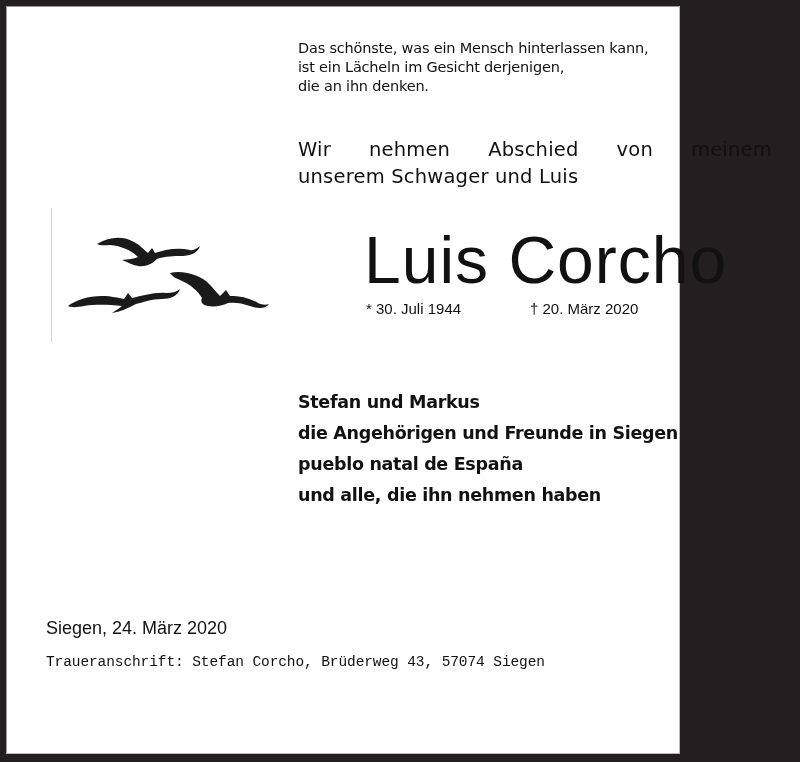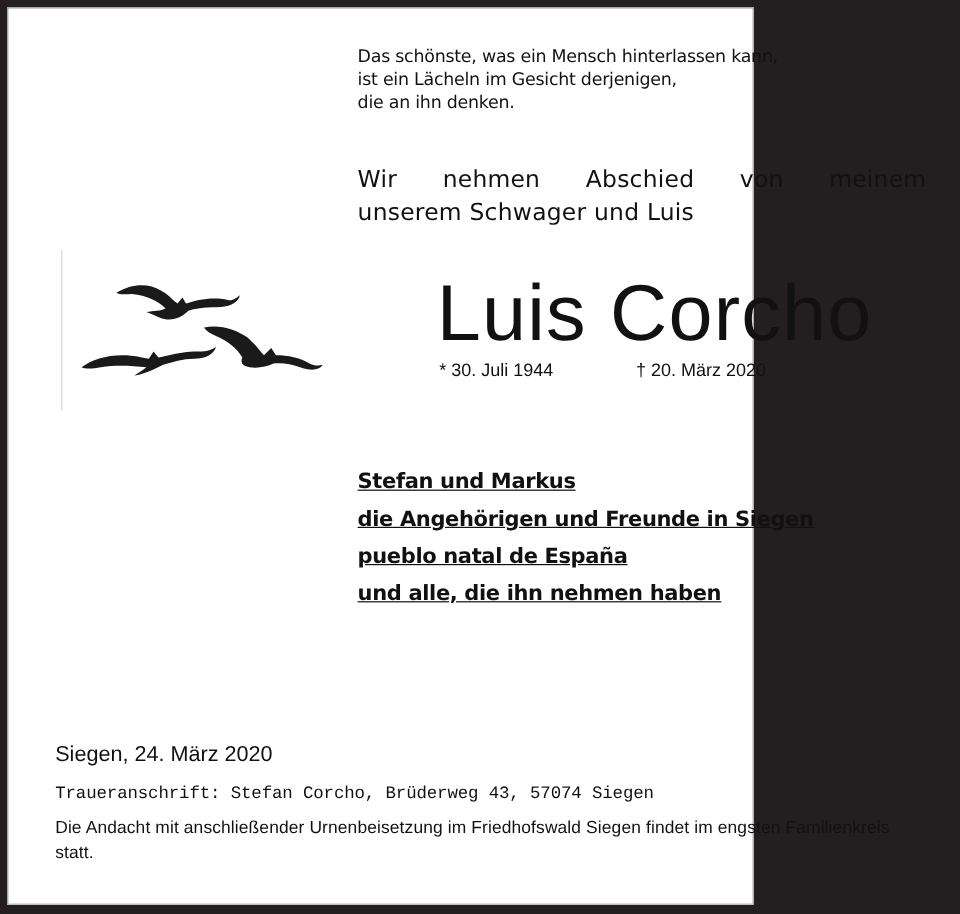--- a/index.html
+++ b/index.html
@@ -5,21 +5,21 @@
   html, body { margin: 0; padding: 0; }
   body {
     width: 800px; height: 762px; overflow: hidden;
     background: #231f20;
     font-family: "DejaVu Sans", sans-serif;
     color: #111;
     position: relative;
   }
   .page {
     position: absolute; left: 6px; top: 6px;
-    width: 622px; height: 748px;
+    width: 674px; height: 748px;
     background: #ffffff;
     box-shadow: inset -1px -1px 0 #bbb, inset 1px 1px 0 #999;
   }
   .abs { position: absolute; white-space: nowrap; }
   .quote {
     left: 292px; top: 33px;
     font-size: 14.5px; line-height: 19px;
     letter-spacing: -0.2px;
   }
   .quote div { white-space: nowrap; }
@@ -36,21 +36,21 @@
     font-weight: 400; letter-spacing: 1px;
   }
   .born { left: 360px; top: 294px; font-size: 15px; font-family: "Liberation Sans", sans-serif; }
   .died { left: 524px; top: 294px; font-size: 15px; font-family: "Liberation Sans", sans-serif; }
   .vline { position: absolute; left: 45px; top: 202px; width: 1px; height: 134px; background: #d8d8d8; }
   .birds { position: absolute; left: 56px; top: 220px; width: 210px; height: 90px; }
   .mourners {
     left: 292px; top: 386px;
     font-size: 17.5px; font-weight: bold; letter-spacing: -0.3px;
   }
-  .mourners .grp { line-height: 21px; margin-bottom: 10px; text-decoration: underline; }
+  .mourners .grp { line-height: 21px; margin-bottom: 10px; }
   .place {
     left: 40px; top: 612px; font-size: 18px;
     font-family: "Liberation Sans", sans-serif;
   }
   .addr {
     left: 40px; top: 648px; font-size: 14.5px;
     font-family: Liberation Mono, monospace; letter-spacing: -0.1px;
   }
   .note {
     left: 40px; top: 674px; width: 714px;
@@ -108,15 +108,14 @@
     <div class="grp">
       <div>pueblo natal de España</div>
     </div>
     <div class="grp">
       <div>und alle, die ihn nehmen haben</div>
     </div>
   </div>
 
   <div class="abs place">Siegen, 24. März 2020</div>
   <div class="abs addr">Traueranschrift: Stefan Corcho, Brüderweg 43, 57074 Siegen</div>
-  <div class="abs note">Die Andacht mit anschließender Urnenbeisetzung im Friedhofswald Siegen findet im engsten Familienkreis statt.</div>
 
 </div>
 
 </body></html>

